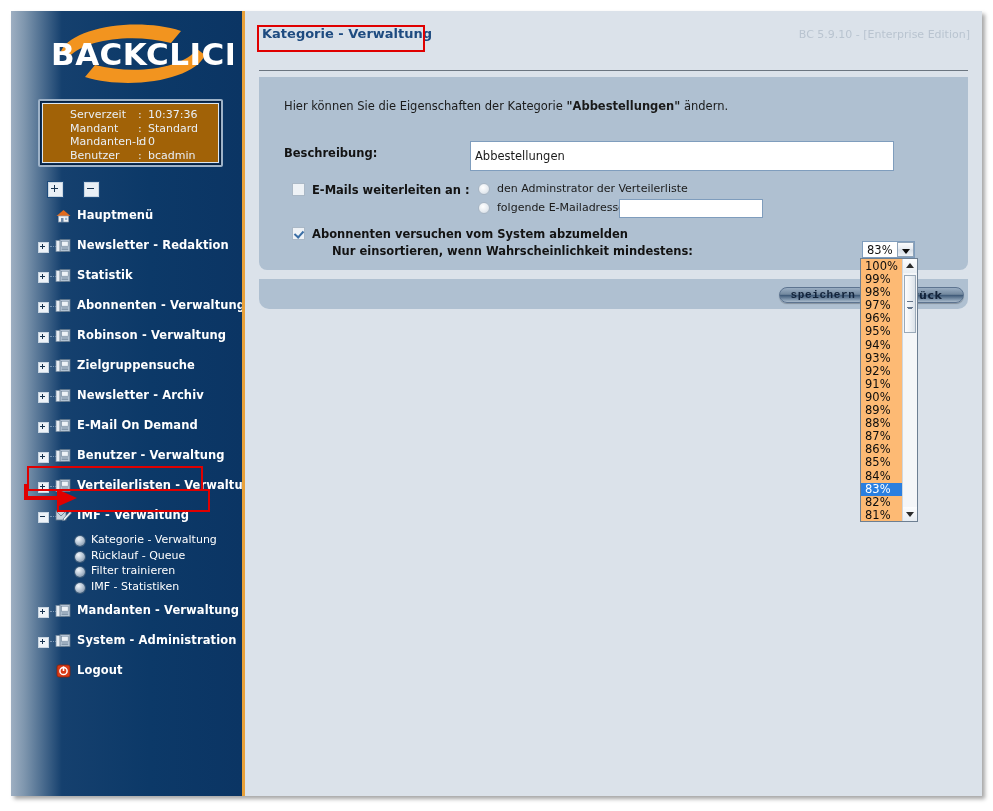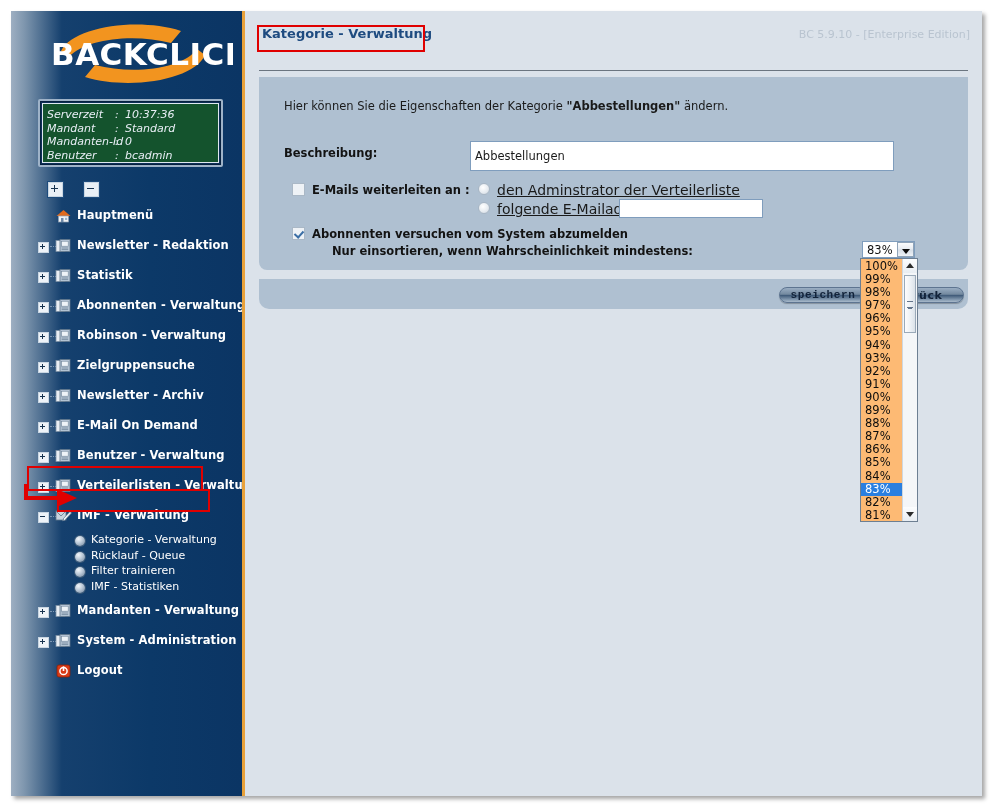--- a/index.html
+++ b/index.html
@@ -66,24 +66,23 @@
     height: 64px;
     border: 2px solid #9fb3c8;
     background: #0d2f57;
     border-radius: 2px;
     box-shadow: 0 0 0 1px #06203f inset;
   }
   .infobox-inner {
     position: absolute;
     left: 2px; top: 2px; right: 2px; bottom: 2px;
     border: 1px solid #dfe8f0;
-    background: #14532d;
-    padding: 4px 0 0 4px;
-    box-sizing: border-box;
-    font-style: italic;
+    background: #a16207;
+    padding: 4px 0 0 27px;
+    box-sizing: border-box;
   }
   .inforow {
     font-size: 11px;
     color: #e9eff6;
     line-height: 13.5px;
     white-space: nowrap;
     font-family: "DejaVu Sans", sans-serif;
   }
   .inforow .k { display:inline-block; width: 68px; }
   .inforow .c { display:inline-block; width: 10px; }
@@ -294,24 +293,23 @@
   .rb {
     position: absolute;
     width: 12px; height: 12px;
     border-radius: 50%;
     background: radial-gradient(circle at 40% 35%, #ffffff 0%, #e7ecf1 55%, #cdd6df 100%);
     border: 1px solid #a8b6c4;
     box-sizing: border-box;
   }
   .opt-label {
     position: absolute;
-    font-size: 14px;
+    font-size: 11px;
     color: #1a1a1a;
     white-space: nowrap;
-    text-decoration: underline;
   }
 
   
   .select-box {
     position: absolute;
     left: 617px;
     top: 230px;
     width: 53px;
     height: 17px;
     background: #ffffff;

